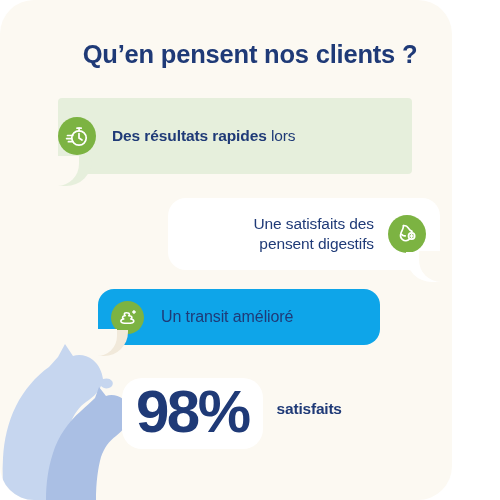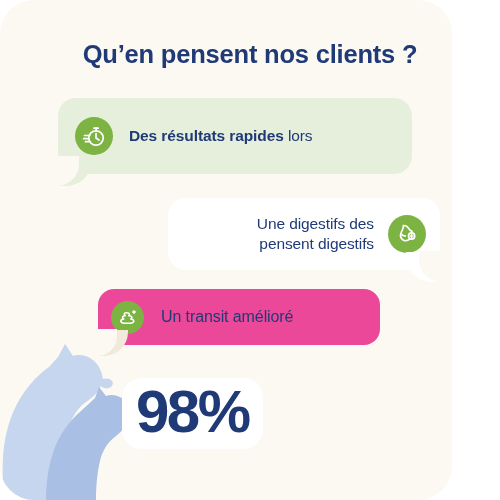--- a/index.html
+++ b/index.html
@@ -61,22 +61,21 @@
     bottom: -13px;
   }
 
   
   #bubble1 {
     left: 58px;
     top: 98px;
     width: 354px;
     height: 76px;
     background: #e6efdc;
-    border-radius: 18px;
-    padding-left: 17px;
+    border-radius: 4px;
   }
   #bubble1 .tail {
     left: 0px;
     bottom: -12px;
     width: 34px;
     height: 30px;
     background: #e6efdc;
     border-bottom-right-radius: 26px;
     clip-path: polygon(0 0, 100% 0, 100% 100%, 0 100%);
   }
@@ -116,21 +115,21 @@
     background: #fcf9f2;
     border-bottom-left-radius: 22px;
   }
 
   
   #bubble3 {
     left: 98px;
     top: 289px;
     width: 282px;
     height: 56px;
-    background: #ec4899;
+    background: #0ea5e9;
     border-radius: 16px;
     padding-left: 13px;
   }
   #bubble3 .tail {
     left: 0px;
     bottom: -11px;
     width: 30px;
     height: 26px;
     background: #f1e9da;
     border-bottom-right-radius: 24px;
@@ -236,21 +235,21 @@
       </svg>
     </span>
     <span class="bubble-text">
       <span class="bold">Des résultats rapides</span><span> lors</span><br>
     </span>
   </div>
 
   <div class="bubble" id="bubble2">
     <span class="tail"></span>
     <span class="bubble-text">
-      <span>Une digestifs des</span><br>
+      <span>Une satisfaits des</span><br>
       <span>pensent digestifs</span>
     </span>
     <span class="bubble-icon">
       <svg width="24" height="24" viewBox="0 0 24 24" fill="none" stroke="#ffffff" stroke-width="1.7" stroke-linecap="round" stroke-linejoin="round">
         <path d="M8.5 3.5 C8.5 7 7 8.5 6.2 10.5 C5.2 13 5.6 16 7.6 17.6
                  C9.6 19.2 12.6 18.9 14.4 17.2"></path>
         <path d="M8.5 3.5 C10.8 3.5 12.6 4.6 13.6 6.4 C14.4 7.9 15.6 8.8 17 9.4"></path>
         <path d="M6.6 12.3 C7.6 13.6 9 14 10.2 13.8"></path>
         <circle cx="16.6" cy="14" r="3.1"></circle>
         <path d="M16.6 12.7 V15.3 M15.3 14 H17.9"></path>
@@ -273,16 +272,17 @@
     </span>
     <span class="bubble-text">Un transit amélioré</span>
   </div>
 
   <div class="stat">
     <div class="stat-badge">
       <div class="stat-number">98%</div>
     </div>
     <div class="stat-caption">
       <br>
+      <span>satisfaits</span>
     </div>
   </div>
 
 </div>
 
 </body></html>

